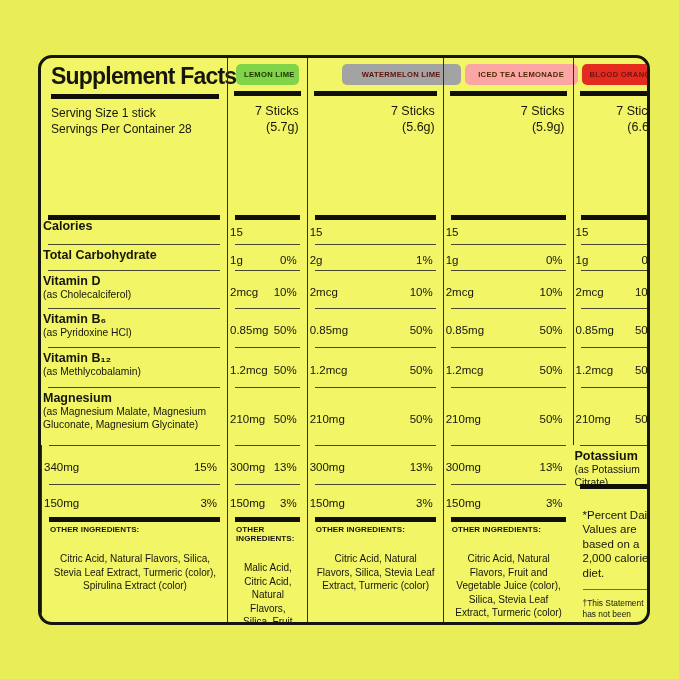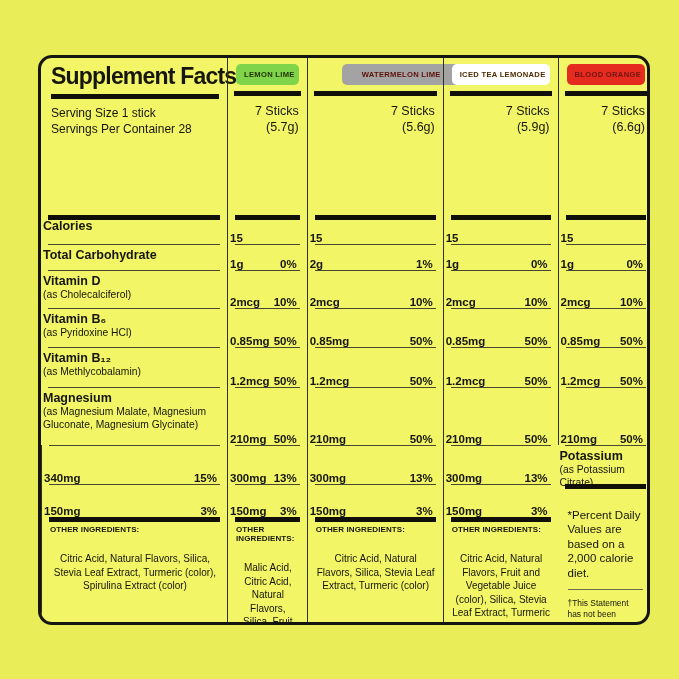--- a/index.html
+++ b/index.html
@@ -23,21 +23,21 @@
   .serv { font-size:12px; line-height:1.3; }
   
   .hflav { padding:5px 6px 0 6px; }
   .badge { display:block; width:calc(100% - 4px); margin:1px auto 0 auto; border-radius:5px;
            padding:6px 8px; font-size:7.6px; font-weight:bold; text-align:center; letter-spacing:0.3px; white-space:nowrap; }
   .colbar { height:5px; background:#101008; margin-top:6px; }
   .sticks { text-align:right; font-size:12.5px; line-height:1.3; margin-top:7px; padding-right:2px; }
   
   .nname { display:block; font-size:12.5px; font-weight:bold; line-height:1.15; }
   .nsub  { display:block; font-size:10.3px; line-height:1.18; margin-top:1px; }
-  .val { display:flex; justify-content:space-between; align-items:flex-end; font-size:11.5px; padding-top:5px;font-weight:bold; }
+  .val { display:flex; justify-content:space-between; align-items:center; font-size:11.5px; padding-top:5px; }
   
   .fleft { padding:24px 10px 0 10px; }
   .pct { font-size:11.5px; line-height:1.25; }
   .fline { border-top:1.5px solid #6b6b50; margin:9px 0 8px 0; }
   .fda { font-size:8.4px; line-height:1.35; }
   .oi { padding:8px 7px 0 8px; }
   .oihead { font-size:8px; font-weight:bold; letter-spacing:0.1px; }
   .oilist { font-size:10px; line-height:1.35; margin-top:18px;text-align:center; }
 </style>
 </head>
@@ -55,21 +55,21 @@
     <span class="badge" style="background: rgb(127, 212, 74); color: rgb(34, 51, 0);">LEMON LIME</span>
     <div class="colbar"></div>
     <div class="sticks"><span>7 Sticks</span><br><span>(5.7g)</span></div>
   </div>
   <div class="cell hflav vl">
     <span class="badge" style="background: #a3a3a3; color: rgb(94, 16, 10); margin-left: 28px;">WATERMELON LIME</span>
     <div class="colbar"></div>
     <div class="sticks"><span>7 Sticks</span><br><span>(5.6g)</span></div>
   </div>
   <div class="cell hflav vl">
-    <span class="badge" style="background: #ffffff; color: rgb(77, 42, 0);">ICED TEA LEMONADE</span>
+    <span class="badge" style="background: #fca5a5; color: rgb(77, 42, 0); margin-left: 15px;">ICED TEA LEMONADE</span>
     <div class="colbar"></div>
     <div class="sticks"><span>7 Sticks</span><br><span>(5.9g)</span></div>
   </div>
   <div class="cell hflav vl">
     <span class="badge" style="background: rgb(229, 42, 32); color: rgb(112, 21, 16);">BLOOD ORANGE</span>
     <div class="colbar"></div>
     <div class="sticks"><span>7 Sticks</span><br><span>(6.6g)</span></div>
   </div>
 
   <div class="cell sthick">

